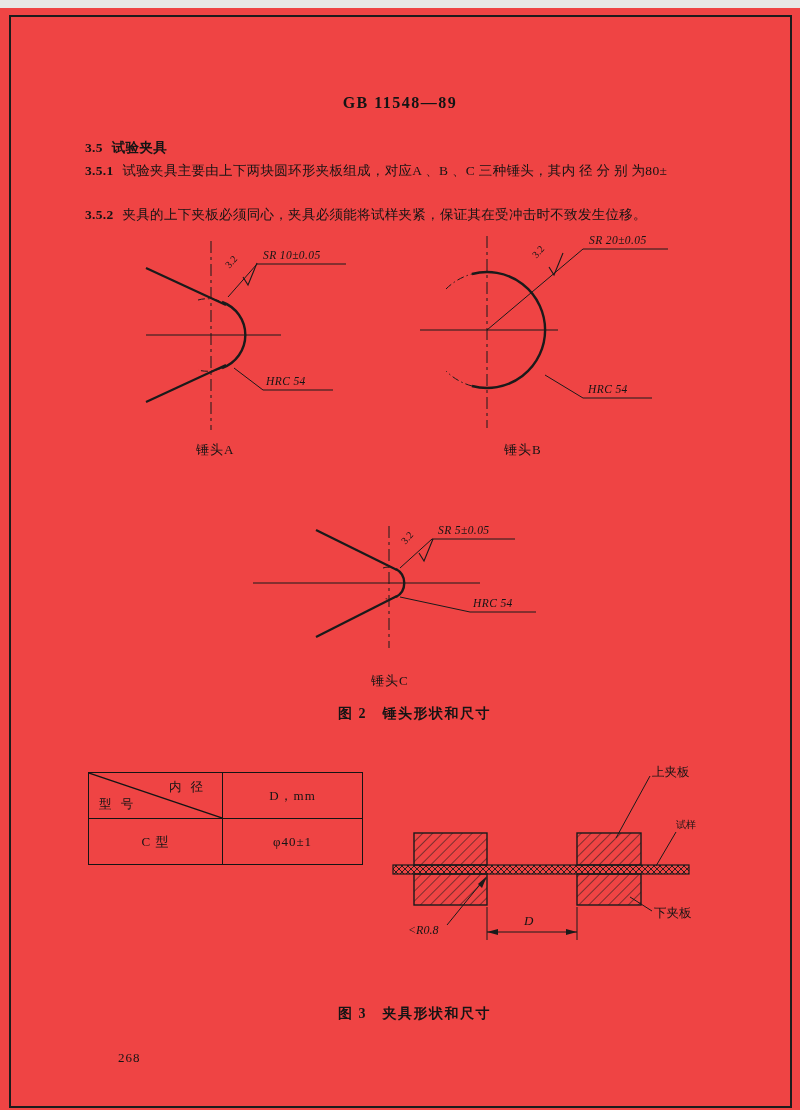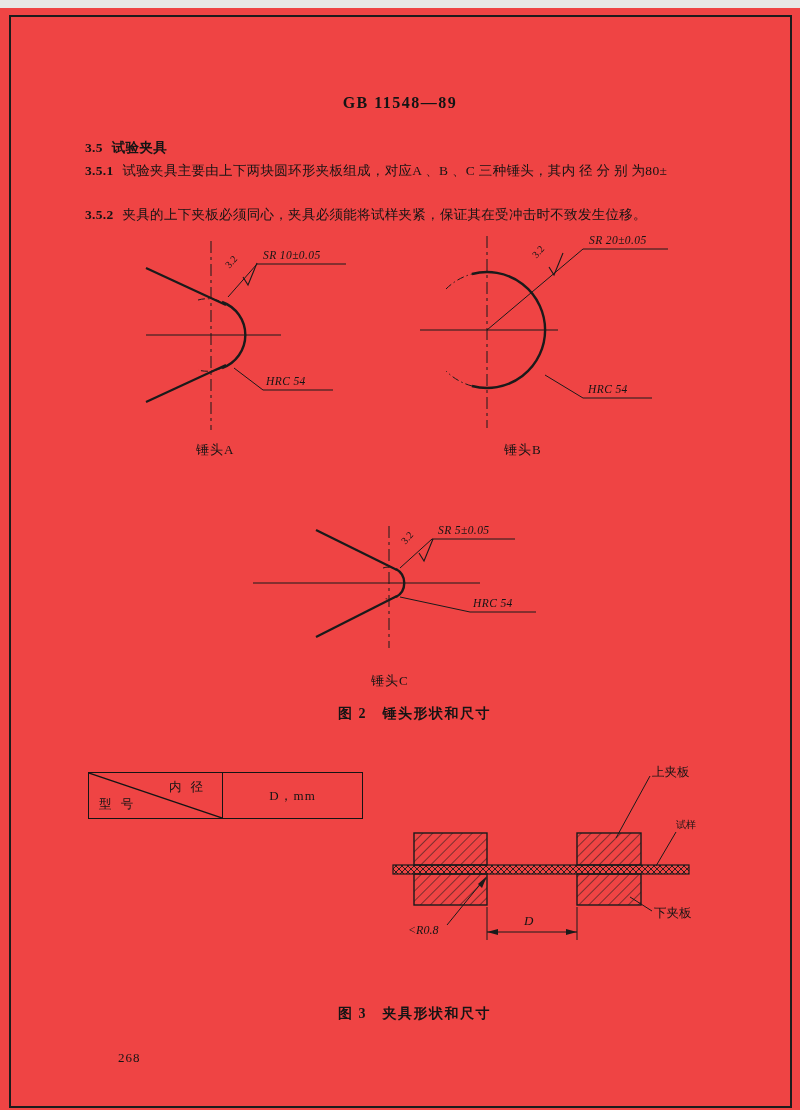--- a/index.html
+++ b/index.html
@@ -142,20 +142,24 @@
         <tr>
       <td class="col-model diag-cell">
         <svg viewBox="0 0 147 46" preserveAspectRatio="none">
           <line x1="0" y1="0" x2="147" y2="46" stroke="#141414" stroke-width="1.3"></line>
         </svg>
         <span class="diag-top">内 径</span>
         <span class="diag-bottom">型 号</span>
       </td>
       <td class="col-dia">D，mm</td>
     </tr>
+    <tr>
+      <td>C 型</td>
+      <td>φ40±1</td>
+    </tr>
   </tbody>
     </table>
 
   <div class="lbl" style="left:652px;top:756px;font-size:12.5px">上夹板</div>
   <div class="lbl" style="left:676px;top:810px;font-size:10px">试样</div>
   <div class="lbl" style="left:654px;top:897px;font-size:12.5px">下夹板</div>
   <div class="lbl dimlab" style="left:524px;top:905px">D</div>
   <div class="lbl radlab" style="left:408px;top:915px">&lt;R0.8</div>
 
   <div class="cap" style="left:338px;top:997px">图 3　夹具形状和尺寸</div>

